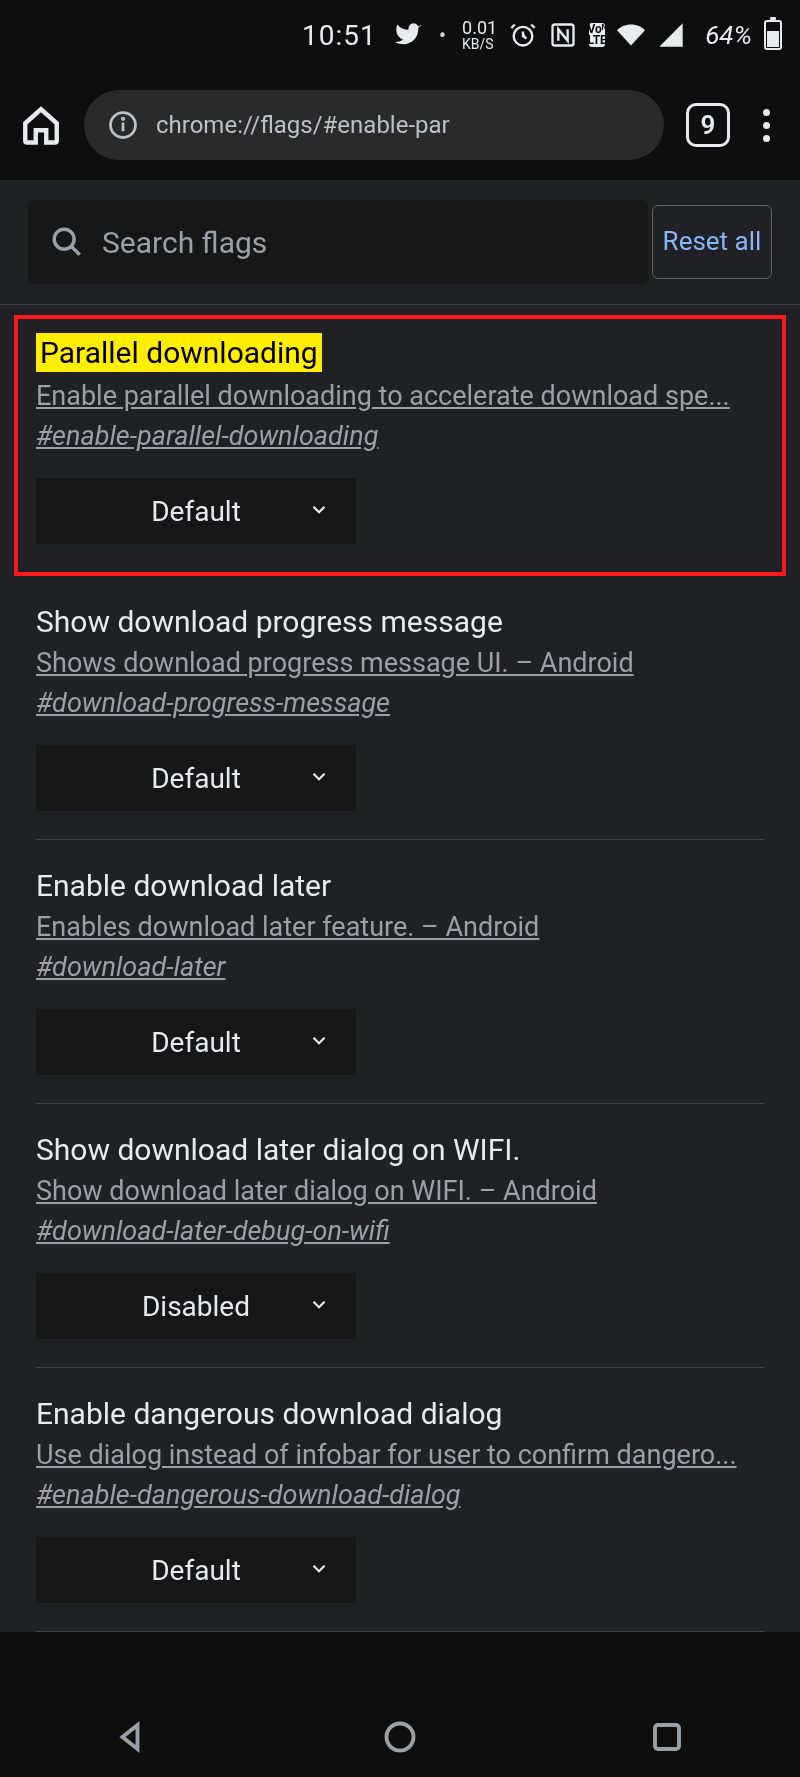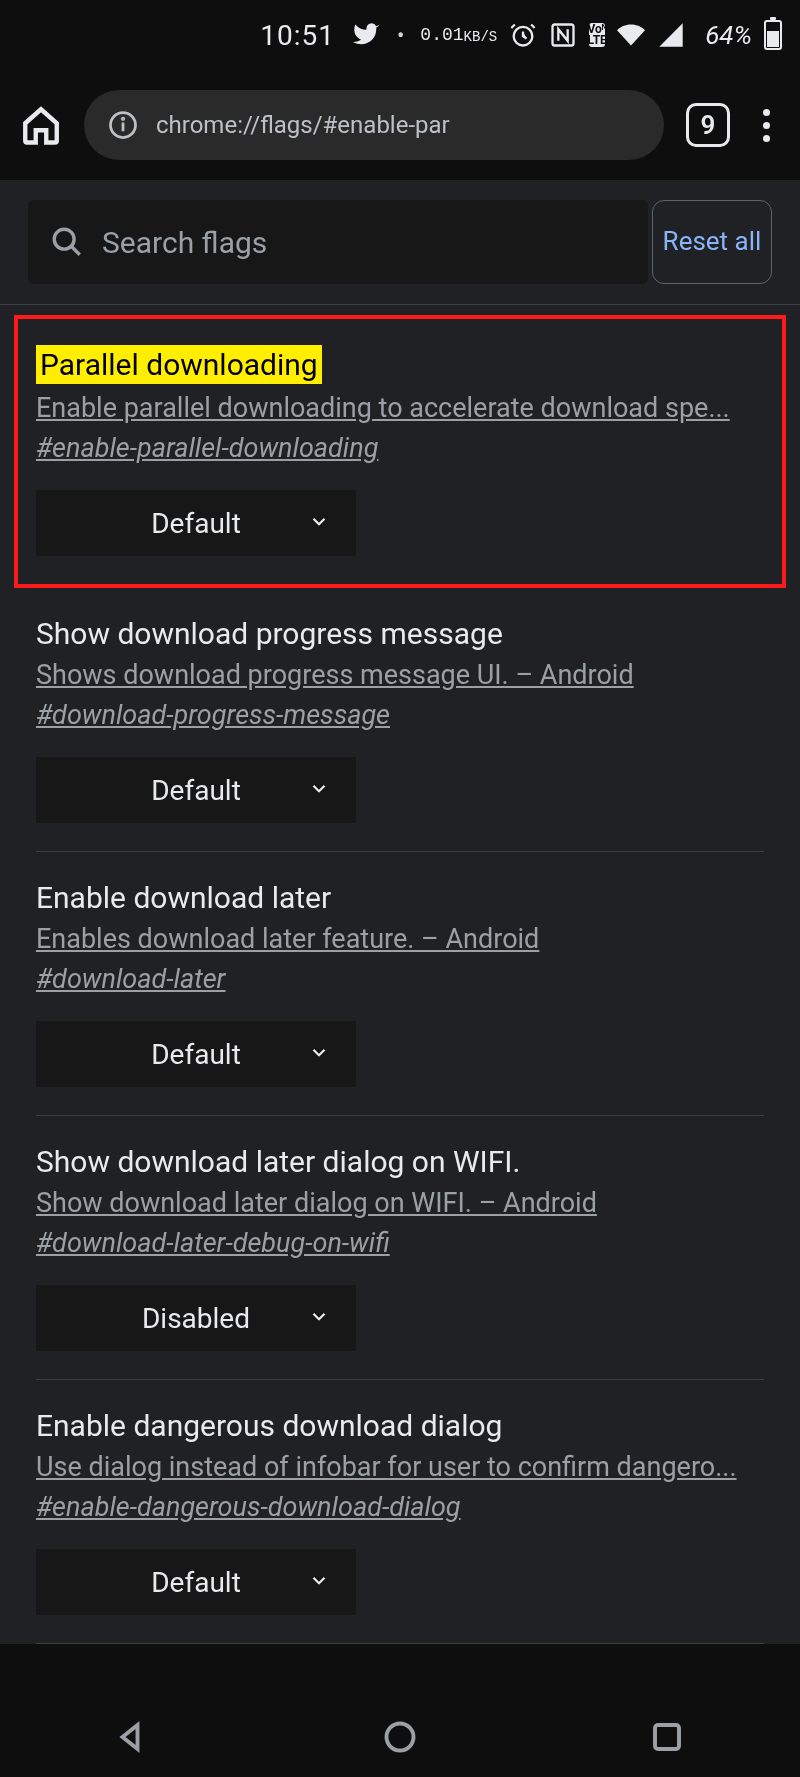--- a/index.html
+++ b/index.html
@@ -21,25 +21,24 @@
     color: #e8eaed;
     font-size: 24px;
   }
   .statusbar .time {
     font-size: 28px;
     letter-spacing: 1px;
     margin-right: 6px;
   }
   .statusbar .kbs {
     display: flex;
-    flex-direction: row;
-    align-items: flex-end;
+    flex-direction: column;
+    align-items: flex-start;
     line-height: 1;
     font-size: 14px;
-    font-family: Liberation Mono, monospace;
   }
   .statusbar .kbs .val { font-size: 18px; }
   .statusbar .dot { font-size: 22px; opacity: .9; margin: 0 4px; }
   .statusbar svg, .statusbar .ic { width: 28px; height: 28px; fill: #e8eaed; }
   .statusbar .volte {
     width: 16px; height: 24px; background:#e8eaed; color:#0e0e0e;
     font-size:12px; font-weight:700; display:flex; flex-direction:column;
     align-items:center; justify-content:center; border-radius:3px; line-height:.9;
   }
   .statusbar .batt { font-size: 26px; margin-left:8px;font-style:italic; }
@@ -85,31 +84,31 @@
     padding: 20px 28px 20px 28px;
     border-bottom: 1px solid #3c4043;
   }
   .searchbox {
     flex:1; height:84px; background:#171717; border-radius:6px;
     display:flex; align-items:center; padding:0 22px; gap:18px;
   }
   .searchbox svg { width:34px; height:34px; fill:none; stroke:#9aa0a6; stroke-width:2.4;}
   .searchbox span { color:#9aa0a6; font-size:30px; }
   .reset-btn {
-    width:120px; height:84px; border:1px solid #5f6368; border-radius:12px;
+    width:120px; height:74px; border:1px solid #5f6368; border-radius:6px;
     color:#8ab4f8; font-size:26px; text-align:center;
     display:flex; align-items:center; justify-content:center;
     line-height:1.3;
   }
 
   .flag-list { padding: 0 36px; }
   .flag-item { padding: 28px 0 0 0; border-bottom:1px solid #3c4043; }
   .flag-item.highlighted { border:4px solid #ff1a1a; margin: 10px -22px 0; padding: 14px 18px 18px; border-bottom:4px solid #ff1a1a;}
   .flag-title { font-size:30px; color:#e8eaed; margin-bottom:8px; }
-  .flag-title.hl { background:#ffee00; color:#000; display:inline-block; padding:2px 4px;margin-top:12px; }
+  .flag-title.hl { background:#ffee00; color:#000; display:inline-block; padding:2px 4px; }
   .flag-desc { font-size:27px; color:#9aa0a6; margin-bottom:8px; overflow:hidden; text-overflow:ellipsis; white-space:nowrap;text-decoration:underline;}
   .flag-anchor { font-size:27px; color:#9aa0a6; text-decoration:underline;font-style:italic; }
   .flag-select {
     margin-top:26px; margin-bottom:28px;
     width:320px; height:66px; background:#171717;
     display:flex; align-items:center; justify-content:center;
     position:relative; color:#e8eaed; font-size:28px;
   }
   .flag-select .chev { position:absolute; right:26px; top:50%; transform:translateY(-50%);}
   .flag-select .chev svg { width:22px; height:22px; fill:none; stroke:#e8eaed; stroke-width:2.4;}

